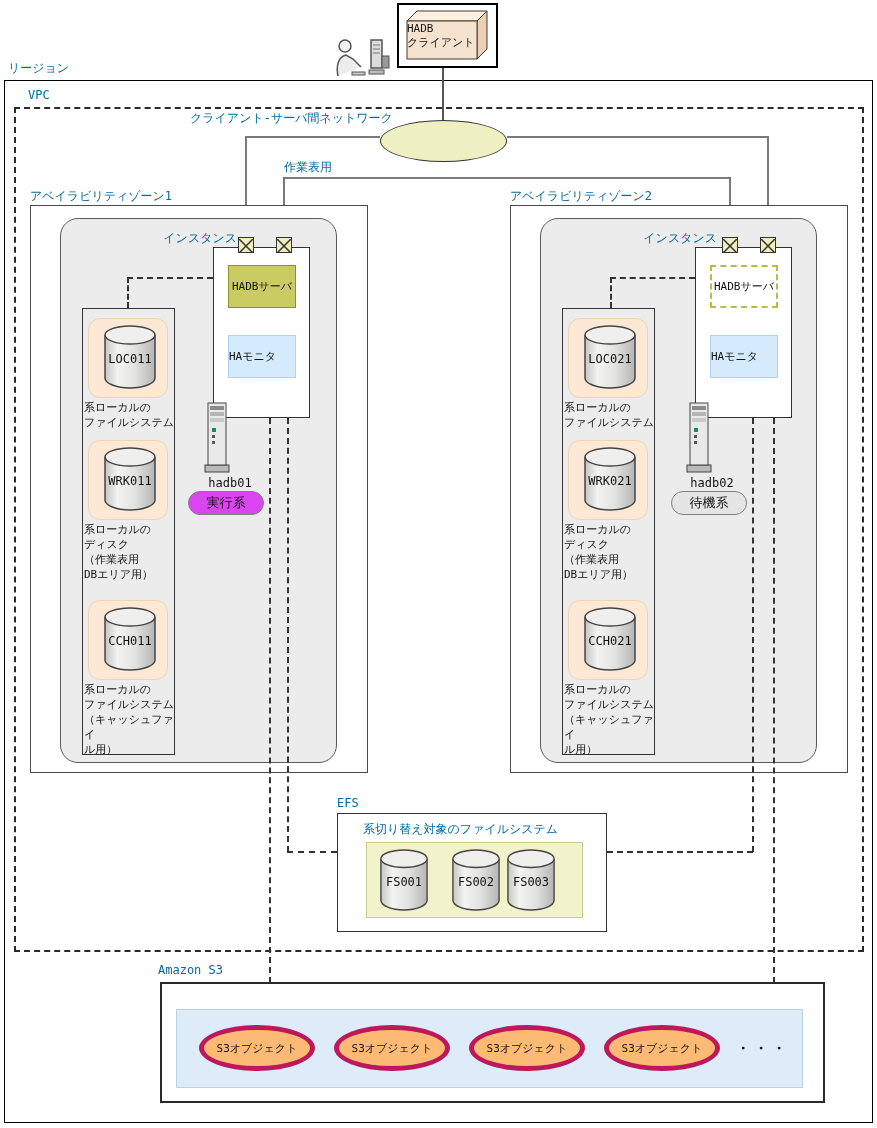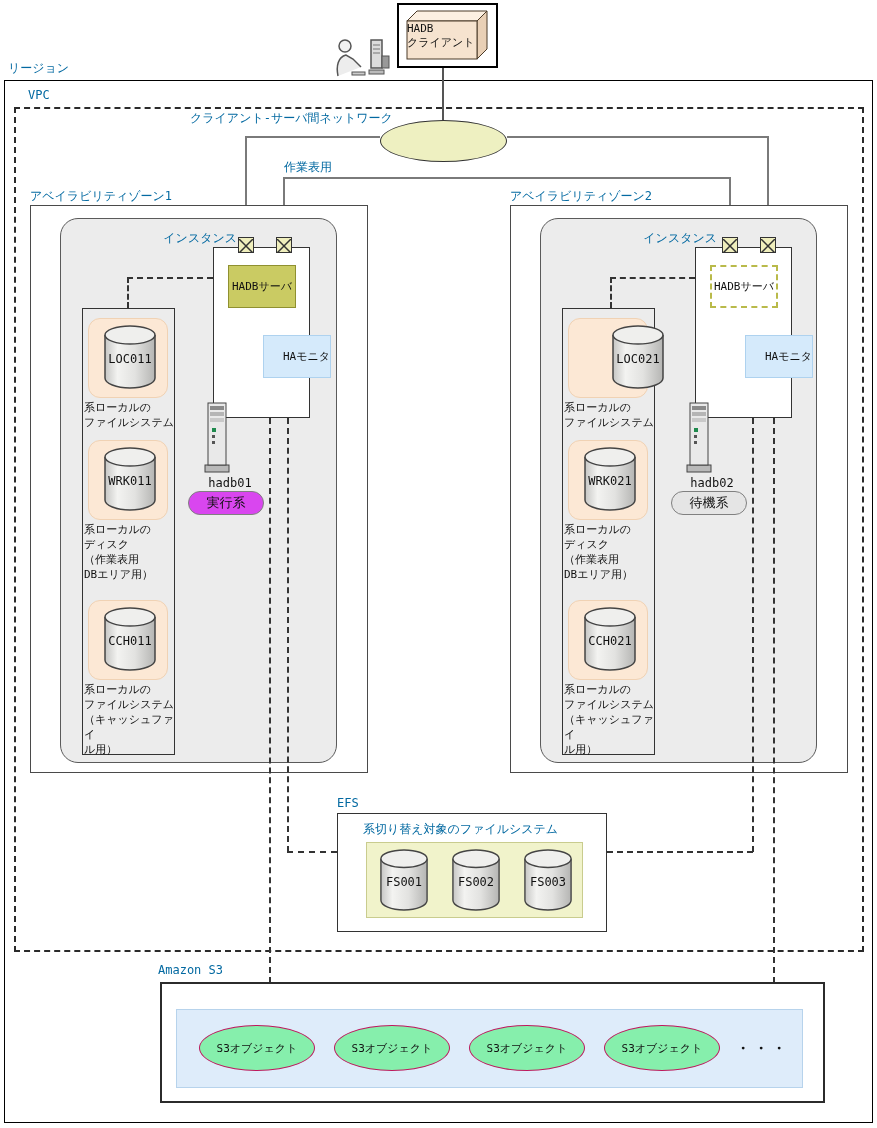--- a/index.html
+++ b/index.html
@@ -11,29 +11,29 @@
   
   .region{border:1px solid #000;}
   .vpc{border:2px dashed #2a2a2a;}
   .zonebox{border:1px solid #4a4a4a;background:#fff;}
   .zoneround{background:#ececec;border:1px solid #5a5a5a;border-radius:18px;}
   .instbox{background:#fff;border:1px solid #333;}
   .filebox{border:1px solid #333;}
   .peach{background:#fce8d5;border:1px solid #f0d2b4;border-radius:12px;}
   .hadbbox{background:#cacb63;border:1px solid #8f9030;display:flex;align-items:center;justify-content:center;font-size:11px;}
   .hadbbox-dashed{background:#fff;border:2px dashed #b9ba4a;display:flex;align-items:center;justify-content:center;font-size:11px;}
-  .hambox{background:#d5eafb;border:1px solid #aed2ef;display:flex;align-items:center;justify-content:flex-end;font-size:11px;margin-left:35px;}
+  .hambox{background:#d5eafb;border:1px solid #aed2ef;display:flex;align-items:center;justify-content:flex-start;font-size:11px;}
   .pill{border:1px solid #808080;border-radius:12px;display:flex;align-items:center;justify-content:center;font-size:13px;}
   .pill.active{background:#d946ef;}
   .pill.standby{background:#e5e5e5;}
   .efsbox{background:#fff;border:1px solid #333;}
   .efsgroup{background:#f1f3cb;border:1px solid #c9cc8e;}
   .s3box{background:#fff;border:2px solid #2b2b2b;}
   .s3blue{background:#deecfa;border:1px solid #b7d3ec;}
-  .s3obj{background:#86efac;border:1px solid #be185d;border-radius:50%;display:flex;align-items:center;justify-content:center;font-size:11px;}
+  .s3obj{background:#fdba74;border:5px solid #be185d;border-radius:50%;display:flex;align-items:center;justify-content:center;font-size:11px;}
   .netellipse{background:#eef0c1;border:1.5px solid #333;border-radius:50%;}
   
   .hline{height:0;border-top:2px solid #7a7a7a;}
   .vline{width:0;border-left:2px solid #7a7a7a;}
   .hdash{height:0;border-top:2px dashed #333;}
   .vdash{width:0;border-left:2px dashed #333;}
   .clientline{width:0;border-left:2px solid #555;}
   
   .nic{width:16px;height:16px;background:#efeebc;border:1px solid #333;}
   
@@ -208,21 +208,21 @@
   <div class="abs hambox" style="left:710px;top:335px;width:68px;height:43px">
     <span>HAモニタ</span>
   </div>
 
   <div class="abs hdash" style="left:610px;top:277px;width:85px"></div>
   <div class="abs vdash" style="left:610px;top:277px;height:31px"></div>
 
   <div class="abs filebox" style="left:562px;top:308px;width:93px;height:447px"></div>
 
   <div class="abs peach" style="left:568px;top:318px;width:80px;height:80px"></div>
-  <div class="cyl" style="left:612px;top:325px;width:52px;height:64px">
+  <div class="cyl" style="left:584px;top:325px;width:52px;height:64px">
     <svg viewBox="0 0 52 64" width="52" height="64" preserveAspectRatio="none">
       <path d="M1,10 L1,53 A25,10 0 0 0 51,53 L51,10" fill="url(#cylGrad)" stroke="#444" stroke-width="1.5"></path>
       <ellipse cx="26" cy="10" rx="25" ry="9" fill="#efefed" stroke="#444" stroke-width="1.5"></ellipse>
     </svg>
     <div class="cyl-id">LOC021</div>
   </div>
   <div class="caption" style="left:564px;top:400px;width:95px">系ローカルの
 ファイルシステム</div>
 
   <div class="abs peach" style="left:568px;top:440px;width:80px;height:80px"></div>
@@ -285,21 +285,21 @@
     </svg>
     <div class="cyl-id">FS001</div>
   </div>
   <div class="cyl" style="left:452px;top:849px;width:48px;height:62px">
     <svg viewBox="0 0 52 64" width="48" height="62" preserveAspectRatio="none">
       <path d="M1,10 L1,53 A25,10 0 0 0 51,53 L51,10" fill="url(#cylGrad)" stroke="#444" stroke-width="1.5"></path>
       <ellipse cx="26" cy="10" rx="25" ry="9" fill="#efefed" stroke="#444" stroke-width="1.5"></ellipse>
     </svg>
     <div class="cyl-id">FS002</div>
   </div>
-  <div class="cyl" style="left:524px;top:849px;width:48px;height:62px">
+  <div class="cyl" style="left:507px;top:849px;width:48px;height:62px">
     <svg viewBox="0 0 52 64" width="48" height="62" preserveAspectRatio="none">
       <path d="M1,10 L1,53 A25,10 0 0 0 51,53 L51,10" fill="url(#cylGrad)" stroke="#444" stroke-width="1.5"></path>
       <ellipse cx="26" cy="10" rx="25" ry="9" fill="#efefed" stroke="#444" stroke-width="1.5"></ellipse>
     </svg>
     <div class="cyl-id">FS003</div>
   </div>
 
   <div class="label" style="left:158px;top:963px">Amazon S3</div>
   <div class="abs s3box" style="left:160px;top:982px;width:665px;height:121px"></div>
   <div class="abs s3blue" style="left:176px;top:1009px;width:627px;height:79px"></div>

